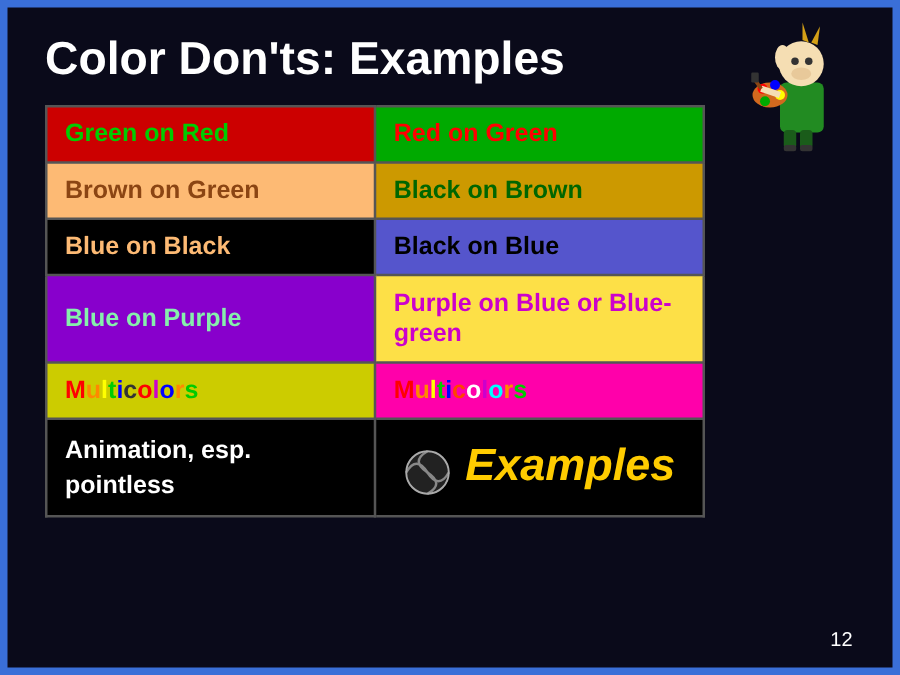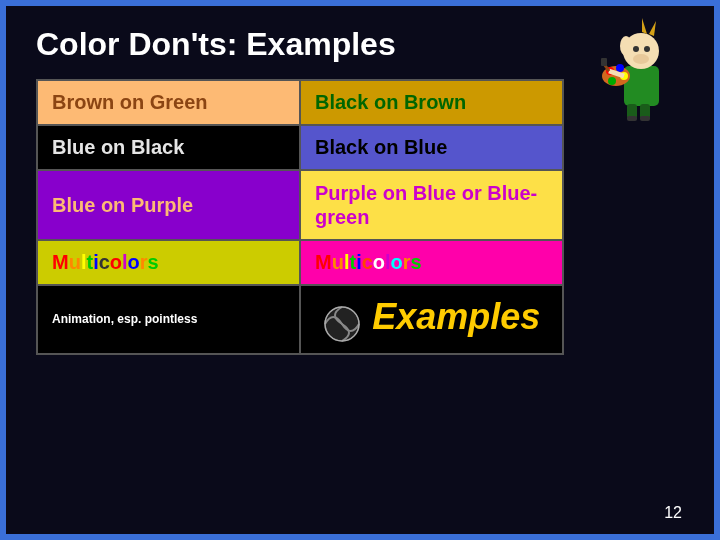--- a/index.html
+++ b/index.html
@@ -17,21 +17,21 @@
       width: 720px;
       height: 540px;
       background: #0a0a1a;
       border: 6px solid #3a6fd8;
       position: relative;
       padding: 20px;
     }
 
     .title {
       color: white;
-      font-size: 32px;
+      font-size: 37px;
       font-weight: bold;
       margin-bottom: 16px;
       margin-left: 10px;
     }
 
     .mascot {
       position: absolute;
       top: 10px;
       right: 20px;
       width: 100px;
@@ -73,31 +73,31 @@
       color: #8B4513;
     }
     .green-on-brown {
       background-color: #cc9900;
       color: #006600;
     }
 
     
     .blue-on-black {
       background-color: #000000;
-      color: #e5e5e5;
+      color: #fdba74;
     }
     .black-on-blue {
       background-color: #5555cc;
       color: #000000;
     }
 
     
     .blue-on-purple {
       background-color: #8800cc;
-      color: #fdba74;
+      color: #86efac;
     }
     .purple-on-blue {
       background-color: #fde047;
       color: #cc00cc;
       line-height: 1.2;
     }
 
     
     .multicolors-left {
       background-color: #cccc00;
@@ -113,21 +113,21 @@
     .multi-span-d { color: #ffff00; }
     .multi-span-g { color: #00cc00; }
     .multi-span-b { color: #0000ff; }
     .multi-span-w { color: #ffffff; }
     .multi-span-p { color: #cc00cc; }
 
     
     .animation-left {
       background-color: #000000;
       color: #ffffff;
-      font-size: 12px;
+      font-size: 20px;
       line-height: 1.4;
     }
     .animation-right {
       background-color: #000000;
       text-align: center;
       vertical-align: middle;
     }
     .animation-text {
       font-size: 36px;
       font-weight: bold;
@@ -181,20 +181,24 @@
 
     <rect x="33" y="100" width="10" height="5" rx="2" fill="#333"></rect>
     <rect x="46" y="100" width="10" height="5" rx="2" fill="#333"></rect>
   </svg>
 
   <div class="title">Color Don'ts:  Examples</div>
 
   <div class="table-container">
     <table>
       <tbody>
+          <tr>
+        <td class="green-on-red">Green on Red</td>
+        <td class="red-on-green">Red on Green</td>
+      </tr>
       <tr>
         <td class="brown-on-green">Brown on Green</td>
         <td class="green-on-brown">Black on Brown</td>
       </tr>
       <tr>
         <td class="blue-on-black">Blue on Black</td>
         <td class="black-on-blue">Black on Blue</td>
       </tr>
       <tr>
         <td class="blue-on-purple">Blue on Purple</td>

